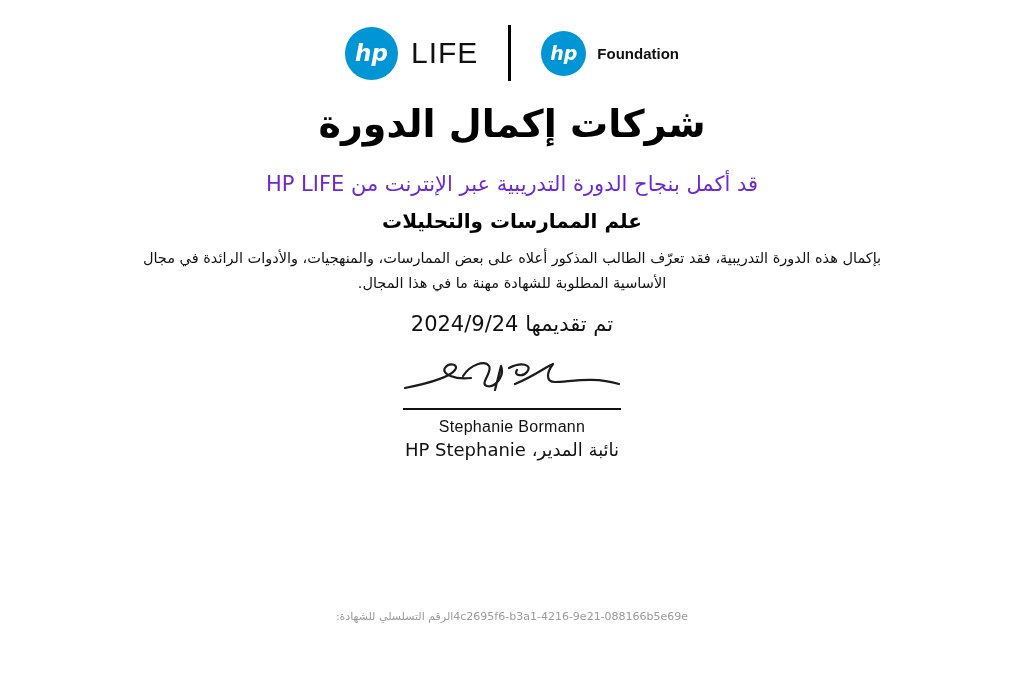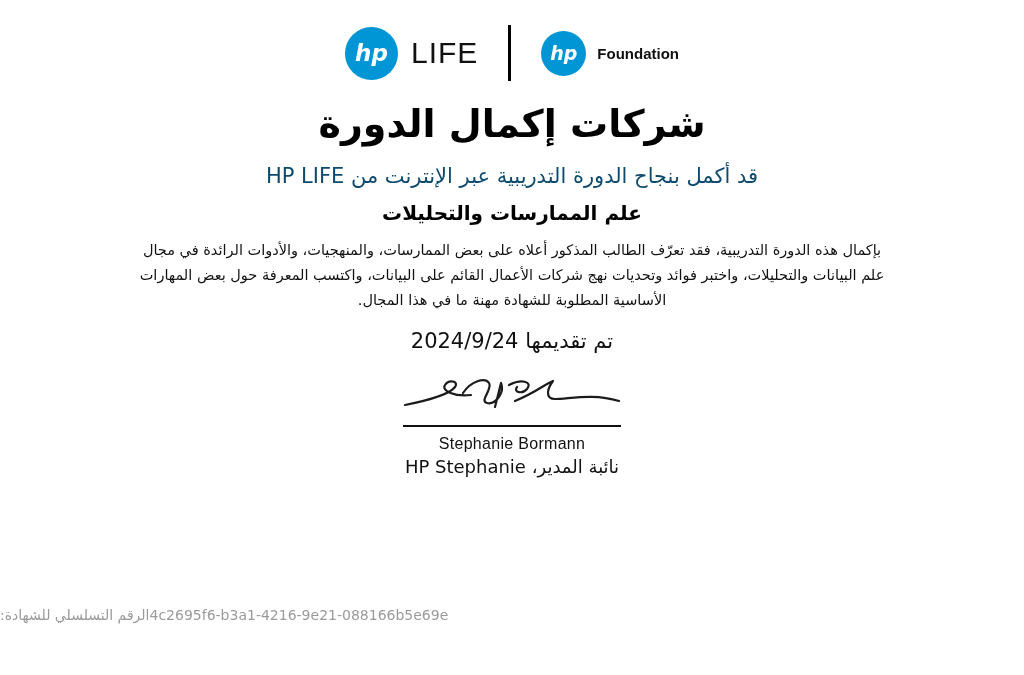--- a/index.html
+++ b/index.html
@@ -21,37 +21,37 @@
                 font-family:"Liberation Sans", sans-serif; }
   .foundation-label { margin-left:11px; font-size:15px; font-weight:600; color:#111;
                       font-family:"Liberation Sans", sans-serif; }
   .logo-divider { width:3px; height:56px; background:#000; margin:0 30px; }
 
   
   .cert-title { margin-top:20px; font-size:38px; font-weight:bold; color:#000; }
   .recipient-name { margin-top:42px; color:#0096d6; font-size:45px; font-weight:bold;
                     font-family:"Liberation Sans", sans-serif; letter-spacing:-1px;
                     white-space:nowrap; }
-  .completion-line { margin-top:18px; font-size:21px; color:#0c4a6e; }
+  .completion-line { margin-top:26px; font-size:21px; color:#6d28d9; }
   .course-title { margin-top:13px; font-size:20px; font-weight:bold; color:#000; }
   .description { margin-top:13px; font-size:14.5px; line-height:25px; color:#111;
                  text-align:center; max-width:860px; }
   .date-line { margin-top:16px; font-size:21px; color:#111; }
 
   
   .signature-block { margin-top:18px; display:flex; flex-direction:column; align-items:center; }
   .signature-svg { display:block; }
   .sig-underline { width:218px; height:2px; background:#111; margin-top:2px; }
   .sig-name { margin-top:8px; font-size:16px; color:#111; letter-spacing:0.3px;
               font-family:"Liberation Sans", sans-serif; }
   .sig-role { margin-top:3px; font-size:18px; color:#111; }
 
   
-  .serial { position:absolute; bottom:11px; left:0; right:0; 
-            font-size:14px; color:#9a9a9a; }
+  .serial { position:absolute; bottom:11px; left:0; right:0; text-align:center;
+            font-size:11px; color:#9a9a9a; }
   .serial span { vertical-align:baseline; }
 </style>
 </head>
 <body>
 
 <div class="certificate">
 
   <div class="logos">
     <div class="logo">
       <div class="hp-circle large">
@@ -70,21 +70,20 @@
 
   <div class="cert-title" dir="rtl">شركات إكمال الدورة</div>
 
 
   <div class="completion-line" dir="rtl">قد أكمل بنجاح الدورة التدريبية عبر الإنترنت من HP LIFE</div>
 
   <div class="course-title" dir="rtl">علم الممارسات والتحليلات</div>
 
   <div class="description">
     <div dir="rtl">بإكمال هذه الدورة التدريبية، فقد تعرّف الطالب المذكور أعلاه على بعض الممارسات، والمنهجيات، والأدوات الرائدة في مجال</div>
-    <div dir="rtl">علم البيانات والتحليلات، واختبر فوائد وتحديات نهج شركات الأعمال القائم على البيانات، واكتسب المعرفة حول بعض المهارات</div>
     <div dir="rtl">الأساسية المطلوبة للشهادة مهنة ما في هذا المجال.</div>
   </div>
 
   <div class="date-line" dir="rtl">تم تقديمها 2024/9/24</div>
 
   <div class="signature-block">
     <svg class="signature-svg" width="230" height="52" viewBox="0 0 230 52" aria-hidden="true">
       <path d="M8 34 C28 30, 52 24, 58 16 C62 10, 52 8, 48 14 C44 20, 58 26, 74 24
                M66 22 C74 10, 88 6, 92 12 C96 18, 82 30, 90 32 C98 34, 108 22, 104 12 L98 36
                M112 14 C124 8, 136 10, 130 18 C126 23, 116 22, 120 16

